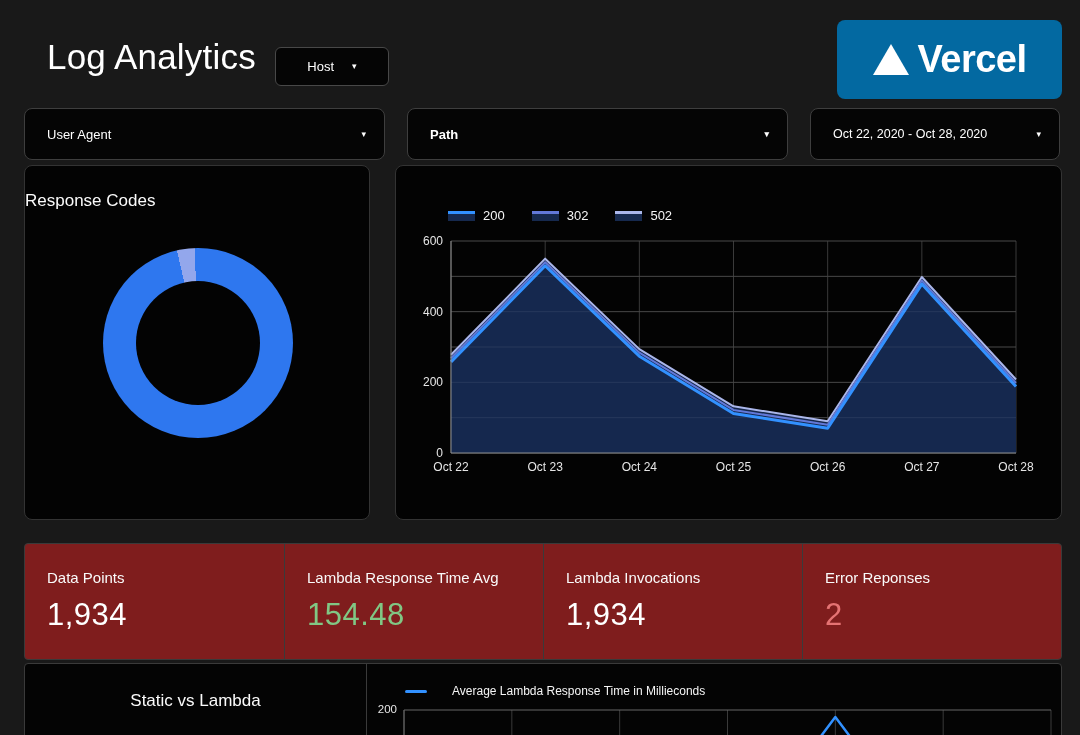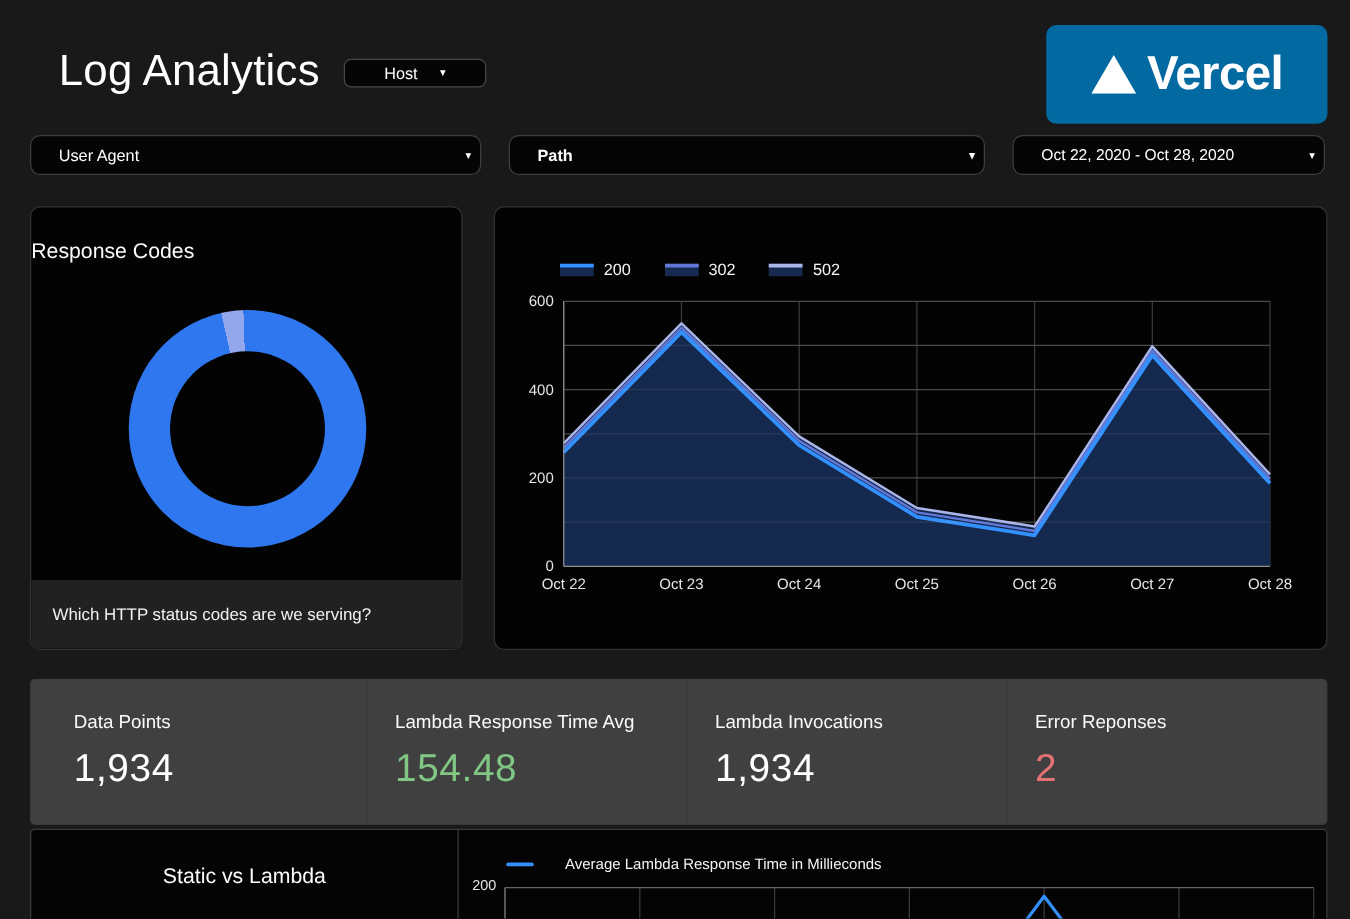--- a/index.html
+++ b/index.html
@@ -9,39 +9,39 @@
     background:#191919;
     color:#fff;
     font-family:"Liberation Sans", sans-serif;
     overflow:hidden;
   }
   svg { font-family:"Liberation Sans", sans-serif; }
 
   
   .page-title { position:absolute; left:27px; top:37px; font-size:35px; font-weight:400; letter-spacing:.2px;margin-left:20px; }
   .host-dd {
-    position:absolute; left:275px; top:47px; width:114px; height:23px;
+    position:absolute; left:275px; top:47px; width:114px; height:39px;
     background:#050505; border:1px solid #484848; border-radius:6px;
     display:flex; align-items:center; justify-content:center; gap:18px;
     font-size:13px; cursor:pointer;
   }
   .caret { font-size:9px; color:#fff; line-height:1; }
   .logo-card {
     position:absolute; left:837px; top:20px; width:225px; height:79px;
     background:#0369a1; border-radius:8px;
     display:flex; align-items:center; justify-content:center; gap:9px;
   }
   .logo-text { font-size:38px; font-weight:700; letter-spacing:-.5px; }
 
   
   .dd {
-    position:absolute; top:108px; height:32px;
+    position:absolute; top:108px; height:52px;
     background:#050505; border:1px solid #3e3e3e; border-radius:8px;
     display:flex; align-items:center; justify-content:space-between;
-    padding:0 7px 0 22px; font-size:13px; cursor:pointer;
+    padding:0 18px 0 22px; font-size:13px; cursor:pointer;
   }
   #dd-user-agent { left:24px;  width:361px; }
   #dd-path       { left:407px; width:381px;font-weight:bold; }
   #dd-date       { left:810px; width:250px; font-size:12.5px; }
 
   
   .card { position:absolute; background:#030303; border:1px solid #333; border-radius:8px; overflow:hidden; }
 
   
   #response-card { left:24px; top:165px; width:346px; height:355px; }
@@ -63,22 +63,22 @@
   #traffic-card { left:395px; top:165px; width:667px; height:355px; }
   .t-legend { position:absolute; left:52px; top:42px; display:flex; align-items:center; gap:27px; }
   .t-legend-item { display:flex; align-items:center; gap:8px; cursor:pointer; }
   .t-swatch { width:27px; height:10px; background:#16294e; border-top:3px solid #3291ff; }
   .t-legend-label { font-size:13px; color:#f5f5f5; }
   #traffic-svg { position:absolute; left:0; top:0; }
 
   
   #stats-row {
     position:absolute; left:24px; top:543px; width:1038px; height:117px;
-    background:#404040; border:1px solid #3a3a3a; border-radius:4px;
-    display:grid; grid-template-columns:repeat(4,1fr);padding-left:12px;
+    background:#7f1d1d; border:1px solid #3a3a3a; border-radius:4px;
+    display:grid; grid-template-columns:repeat(4,1fr);
   }
   .stat { padding:25px 0 0 22px; }
   .stat + .stat { border-left:1px solid #3a3a3a; }
   .stat-label { font-size:15px; color:#fafafa; }
   .stat-value { margin-top:11px; font-size:31px; font-weight:500; letter-spacing:.5px; }
 
   
   #bottom-row {
     position:absolute; left:24px; top:663px; width:1038px; height:130px;
     background:#040404; border:1px solid #3a3a3a; border-radius:4px;
@@ -118,21 +118,20 @@
   <span class="caret">▾</span>
 </div>
 <div class="dd" id="dd-date">
   <span>Oct 22, 2020 - Oct 28, 2020</span>
   <span class="caret">▾</span>
 </div>
 
 <div class="card" id="response-card">
   <div class="rc-title">Response Codes</div>
   <div class="donut" id="donut" style="background: conic-gradient(rgb(46, 119, 239) 0deg, rgb(46, 119, 239) 347.2deg, rgb(147, 167, 236) 347.2deg, rgb(147, 167, 236) 358deg, rgb(46, 119, 239) 358deg, rgb(46, 119, 239) 360deg);"></div>
-  <div class="rc-footer">Which HTTP status codes are we serving?</div>
 </div>
 
 <div class="card" id="traffic-card">
   <div class="t-legend" id="traffic-legend">
       <div class="t-legend-item">
         <span class="t-swatch" style="border-top-color: rgb(50, 145, 255);"></span>
         <span class="t-legend-label">200</span>
       </div>
       <div class="t-legend-item">
         <span class="t-swatch" style="border-top-color: rgb(98, 120, 216);"></span>

